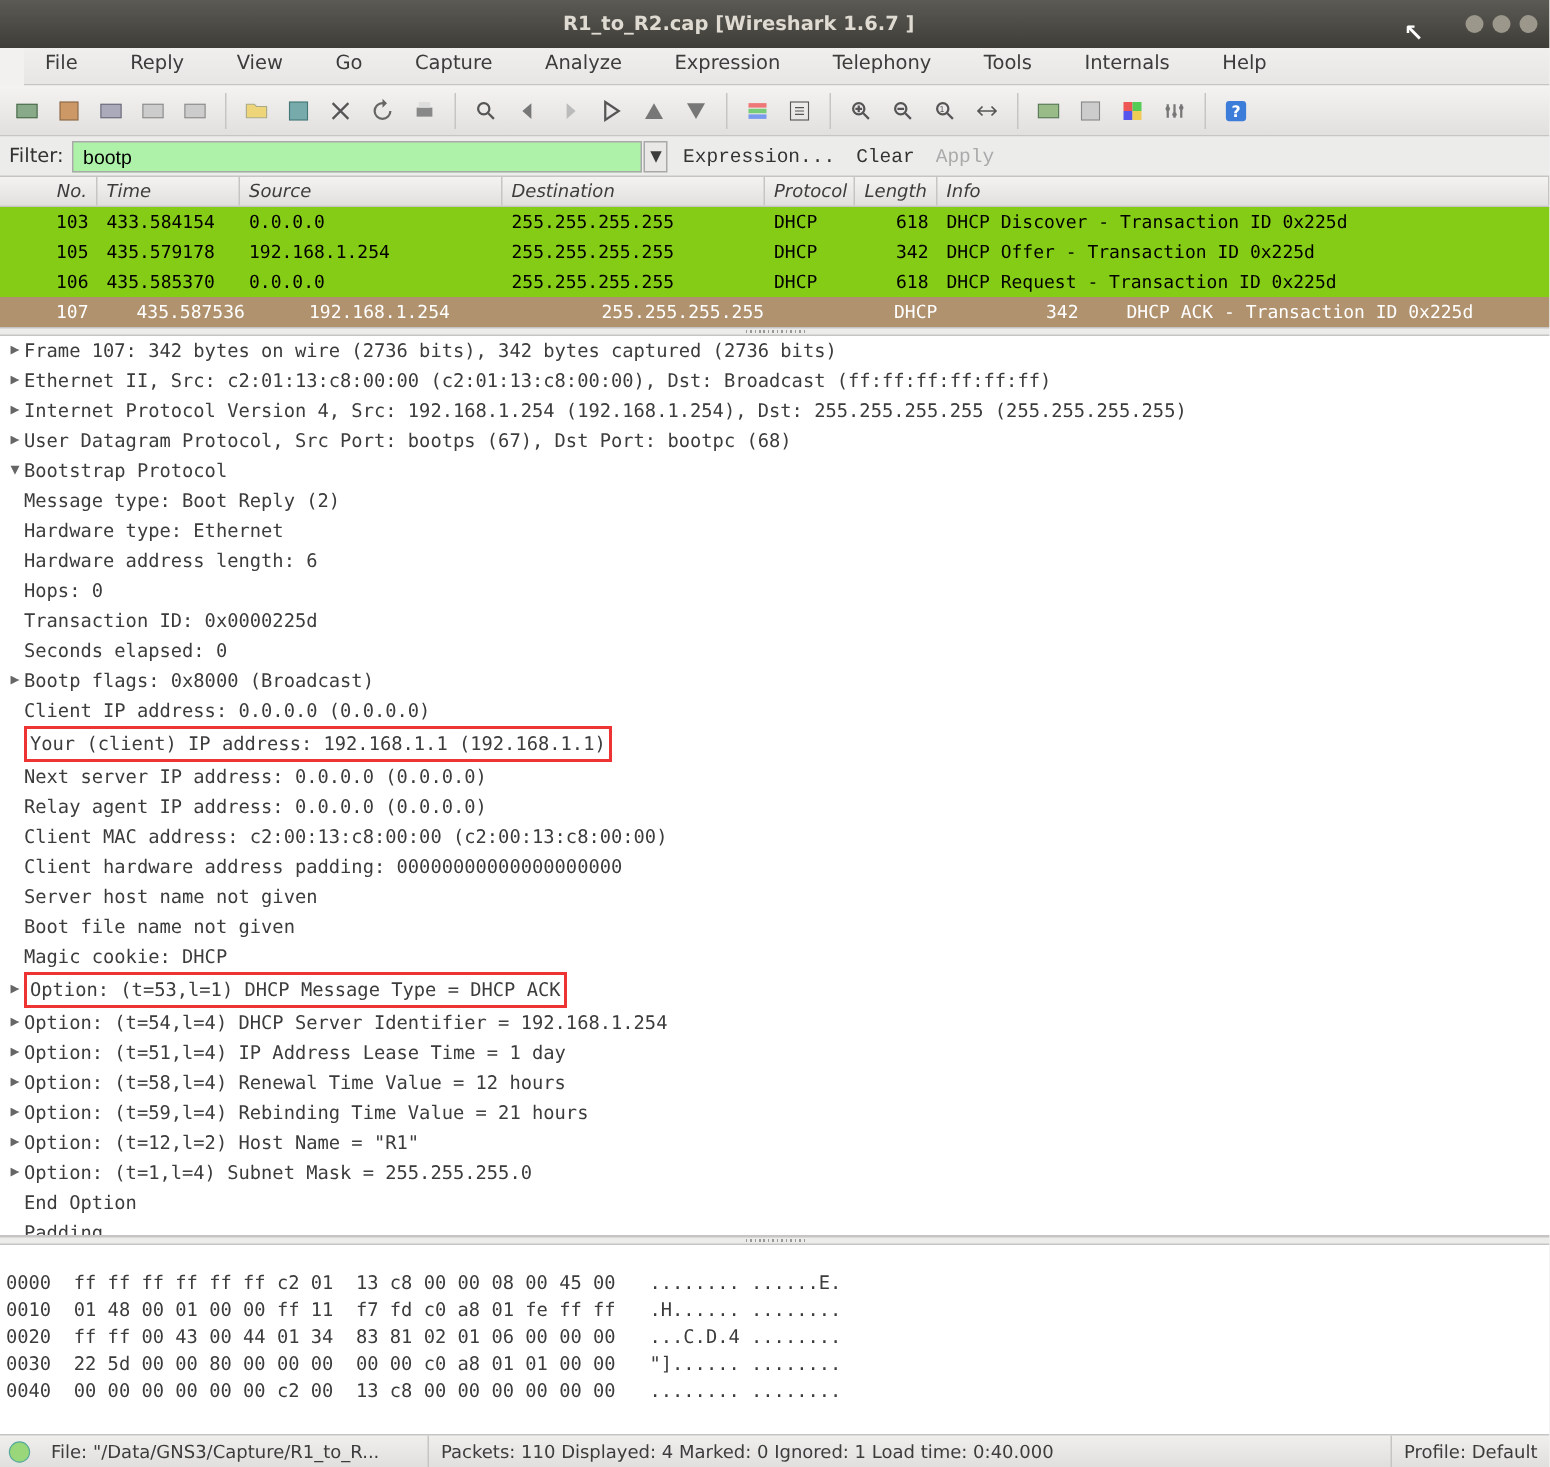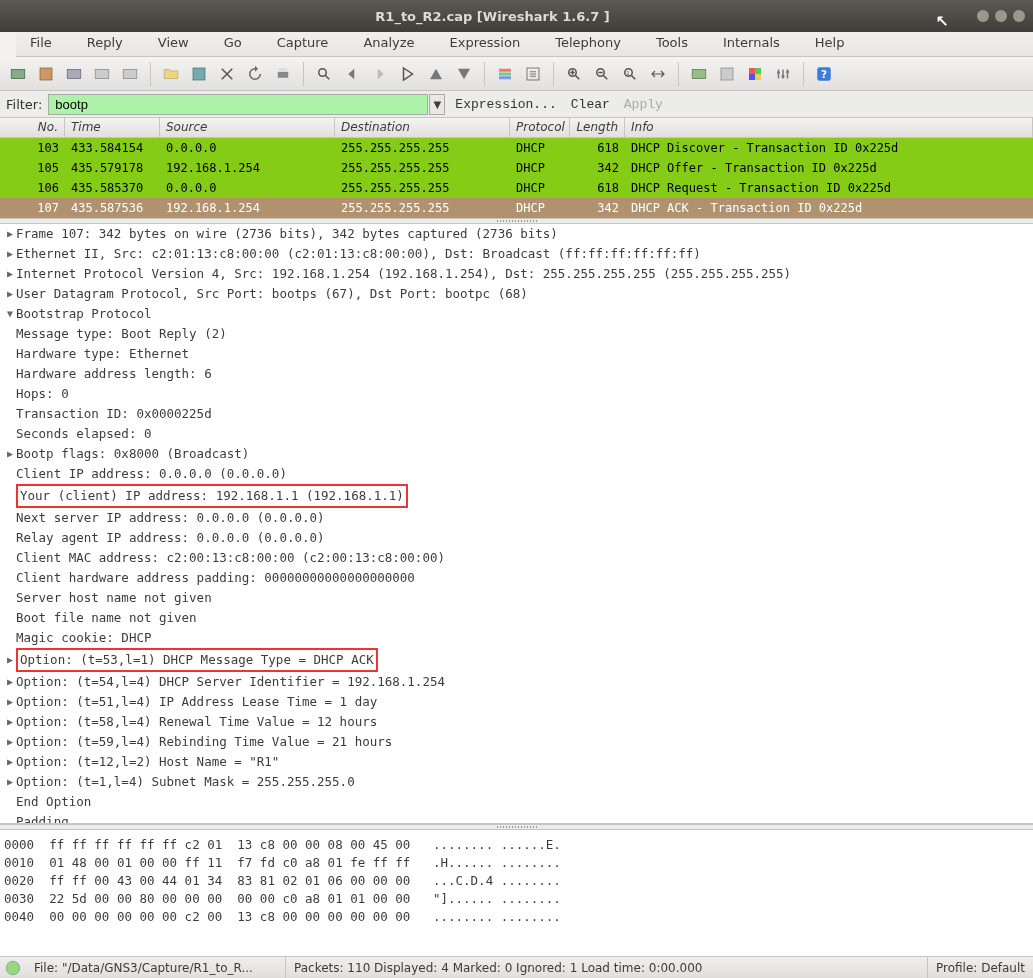--- a/index.html
+++ b/index.html
@@ -27,28 +27,28 @@
 .packet-row { display: flex; height: 20px; align-items: center; }
 .packet-row div { padding: 0 6px; white-space: nowrap; overflow: hidden; }
 .col-no { width: 65px; text-align: right; }
 .col-time { width: 95px; }
 .col-src { width: 175px; }
 .col-dst { width: 175px; }
 .col-proto { width: 60px; }
 .col-len { width: 55px; text-align: right; }
 .col-info { flex: 1; }
 .row-cyan { background: #84cc16; color: #000; }
-.row-brown { background: #b0926e; color: #fff; }
+.row-brown { background: #b0926e; color: #fff; gap: 20px; }
 .splitter { height: 6px; background: #ececea; border-top: 1px solid #c6c5c3; border-bottom: 1px solid #c6c5c3; display:flex; align-items:center; justify-content:center; }
 .splitter::before { content:""; width: 40px; height:2px; background: repeating-linear-gradient(90deg,#999,#999 1px,transparent 1px,transparent 3px); }
 .details { background: #fff; font-family: "DejaVu Sans Mono","Consolas",monospace; font-size: 12.5px; line-height: 20px; flex: 0 0 600px; overflow-y: auto; border-bottom: 1px solid #c6c5c3; }
 .detail-line { display: flex; align-items: center; padding-left: 4px; white-space: pre; }
 .tree-tri { display: inline-block; width: 12px; text-align: center; color: #666; font-size: 10px; }
 .red-box { border: 2px solid #e33; padding: 0 2px; display: inline-block; }
-.hex { background: #fff; font-family: "DejaVu Sans Mono","Consolas",monospace; font-size: 12.5px; line-height: 18px; padding: 6px 4px; flex: 1; overflow: hidden; white-space: pre; }
+.hex { background: #fff; font-family: "DejaVu Sans Mono","Consolas",monospace; font-size: 12.5px; line-height: 18px; padding: 16px 4px; flex: 1; overflow: hidden; white-space: pre; }
 .statusbar { background: linear-gradient(#f0efee,#e0dfdd); border-top: 1px solid #c6c5c3; height: 22px; display: flex; align-items: center; font-size: 12px; }
 .statusbar .cell { border-right: 1px solid #c6c5c3; padding: 0 8px; height: 100%; display: flex; align-items: center; }
 .statusbar .cell:last-child { border-right: none; margin-left: auto; }
 .status-icon { width: 18px; height: 18px; margin: 0 4px; }
 </style>
 </head>
 <body>
 
 <div class="titlebar">
   <span class="title">R1_to_R2.cap   [Wireshark 1.6.7 ]</span>
@@ -333,15 +333,15 @@
 0010  01 48 00 01 00 00 ff 11  f7 fd c0 a8 01 fe ff ff   .H...... ........
 0020  ff ff 00 43 00 44 01 34  83 81 02 01 06 00 00 00   ...C.D.4 ........
 0030  22 5d 00 00 80 00 00 00  00 00 c0 a8 01 01 00 00   "]...... ........
 0040  00 00 00 00 00 00 c2 00  13 c8 00 00 00 00 00 00   ........ ........</div>
 
 <div class="statusbar">
   <svg class="status-icon" viewBox="0 0 24 24">
       <circle cx="12" cy="12" r="9" fill="#9ad67a" stroke="#5a9"></circle>
     </svg>
   <div class="cell" style="flex:0 0 260px">File: "/Data/GNS3/Capture/R1_to_R...</div>
-  <div class="cell" style="flex:1">Packets: 110 Displayed: 4 Marked: 0 Ignored: 1 Load time: 0:00.000</div>
+  <div class="cell" style="flex:1">Packets: 110 Displayed: 4 Marked: 0 Ignored: 1 Load time: 0:40.000</div>
   <div class="cell">Profile: Default</div>
 </div>
 
 </body></html>

